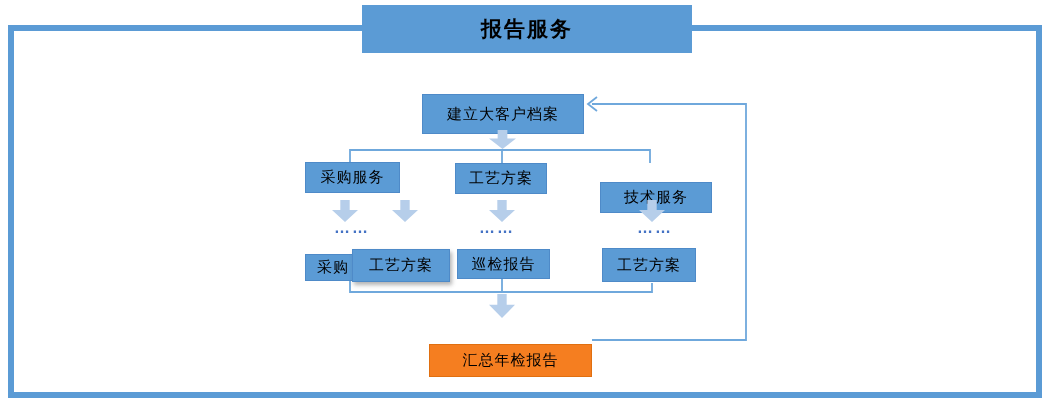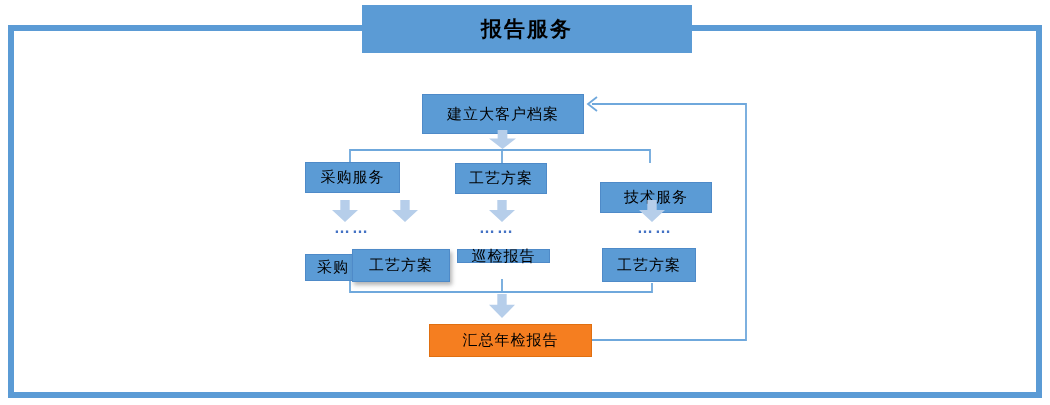--- a/index.html
+++ b/index.html
@@ -20,24 +20,24 @@
   .title{
     left:362px;top:5px;width:330px;height:48px;border:none;
     font-size:21px;font-weight:bold;letter-spacing:2px;z-index:3;
   }
   .root{left:422px;top:94px;width:162px;height:40px;}
   .svc1{left:305px;top:162px;width:95px;height:31px;}
   .svc2{left:455px;top:163px;width:92px;height:31px;}
   .svc3{left:600px;top:162px;width:112px;height:31px;margin-top:20px;}
   .out-under{left:305px;top:254px;width:90px;height:27px;justify-content:flex-start;padding-left:11px;z-index:2;}
   .out-over{left:352px;top:249px;width:98px;height:33px;z-index:3;box-shadow:2px 3px 4px rgba(90,90,90,0.45);}
-  .out-insp{left:457px;top:249px;width:93px;height:14px;}
+  .out-insp{left:457px;top:249px;width:93px;height:30px;}
   .out-proc2{left:602px;top:248px;width:94px;height:34px;}
   .summary{
-    left:429px;top:324px;width:163px;height:33px;
+    left:429px;top:344px;width:163px;height:33px;
     background:#F57E20;border:1px solid #E06F10;
   }
   .down-arrow{
     position:absolute;background:#B6CEEA;z-index:2;
     clip-path:polygon(32% 0,68% 0,68% 45%,100% 45%,50% 100%,0 45%,32% 45%);
   }
   .dots{
     position:absolute;top:218px;height:20px;line-height:20px;width:90px;
     text-align:center;color:#4472C4;font-weight:bold;font-size:16px;
     letter-spacing:2px;z-index:2;

